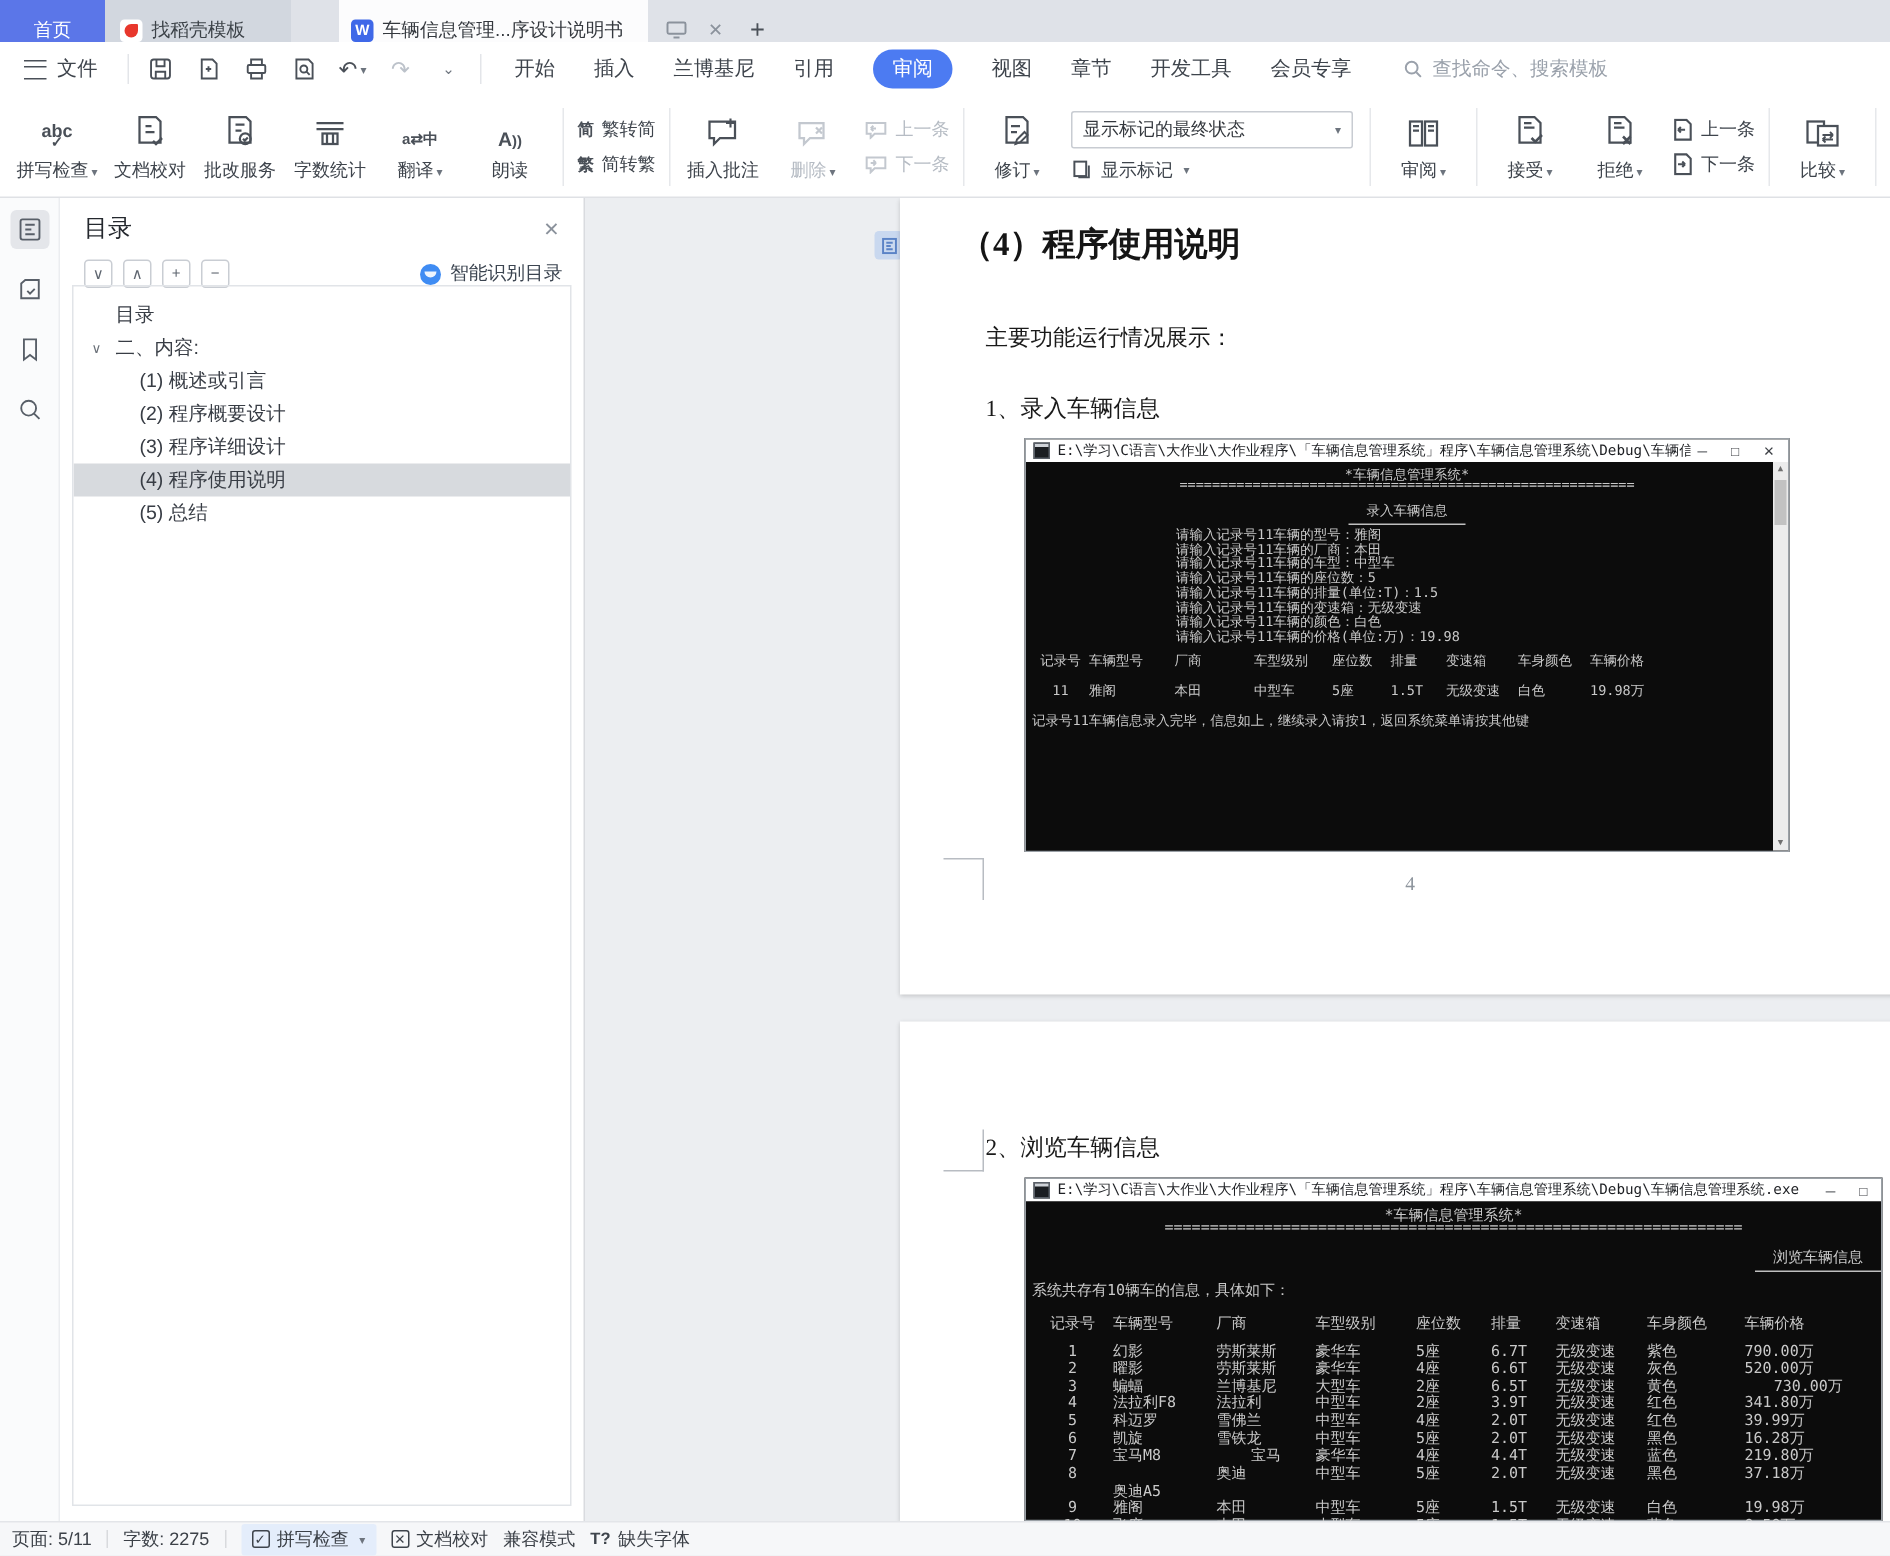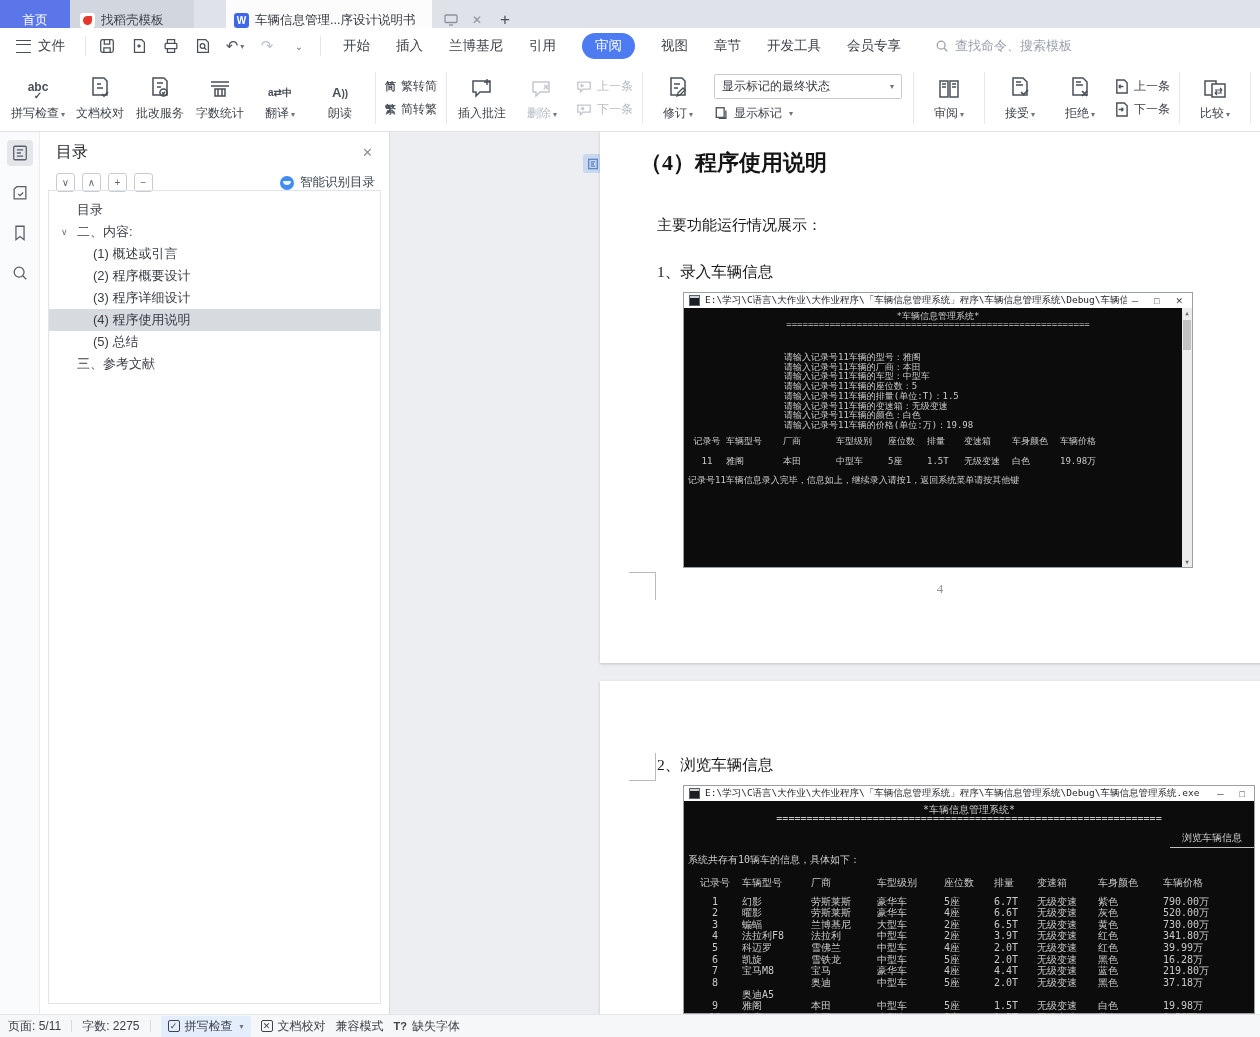--- a/index.html
+++ b/index.html
@@ -457,21 +457,20 @@
       </div>
       <div class="toc-box">
         <div class="toc-pad"></div>
         <div class="toc-row lvl1"><span>目录</span></div>
         <div class="toc-row lvl1"><span class="toc-chev">∨</span><span>二、内容:</span></div>
         <div class="toc-row lvl2"><span>(1) 概述或引言</span></div>
         <div class="toc-row lvl2"><span>(2) 程序概要设计</span></div>
         <div class="toc-row lvl2"><span>(3) 程序详细设计</span></div>
         <div class="toc-row lvl2 sel"><span>(4) 程序使用说明</span></div>
         <div class="toc-row lvl2"><span>(5) 总结</span></div>
-        <div class="toc-row lvl1"><span>三、参考文献</span></div>
       </div>
     </div>
 
     <div class="canvas">
       <div class="navfab">
         <span class="fab">
             <svg width="12" height="12" viewBox="0 0 14 14">
               <rect x="2" y="1.5" width="10" height="11"></rect>
               <path d="M4.5 4.5h5M4.5 7h3.5M4.5 9.5h5"></path>
             </svg>
@@ -490,20 +489,21 @@
             <span class="cpath">E:\学习\C语言\大作业\大作业程序\「车辆信息管理系统」程序\车辆信息管理系统\Debug\车辆信息管理系统.exe</span>
             <span class="cctl">
               <span>─</span>
               <span>□</span>
               <span>✕</span>
             </span>
           </div>
           <div class="cbody">
             <div class="cline center banner" style="top:2px;">*车辆信息管理系统*</div>
             <div class="cline center" style="top:11px;">========================================================</div>
+            <div class="csection" style="top:26px;"><span>录入车辆信息</span></div>
             <div class="cinputs">
                 <div>请输入记录号11车辆的型号：雅阁</div>
                 <div>请输入记录号11车辆的厂商：本田</div>
                 <div>请输入记录号11车辆的车型：中型车</div>
                 <div>请输入记录号11车辆的座位数：5</div>
                 <div>请输入记录号11车辆的排量(单位:T)：1.5</div>
                 <div>请输入记录号11车辆的变速箱：无级变速</div>
                 <div>请输入记录号11车辆的颜色：白色</div>
                 <div>请输入记录号11车辆的价格(单位:万)：19.98</div>
               </div>
@@ -598,21 +598,21 @@
                 </div>
                 <div class="con-row">
                   <span class="c0" style="width: 54px;">3</span>
                   <span style="width: 69px;">蝙蝠</span>
                   <span style="width: 66px;">兰博基尼</span>
                   <span style="width: 67px;">大型车</span>
                   <span style="width: 50px;">2座</span>
                   <span style="width: 43px;">6.5T</span>
                   <span style="width: 61px;">无级变速</span>
                   <span style="width: 65px;">黄色</span>
-                  <span style="width: 85px;">730.00万</span>
+                  <span style="width: 85px; text-align: center;">730.00万</span>
                 </div>
                 <div class="con-row">
                   <span class="c0" style="width: 54px;">4</span>
                   <span style="width: 69px;">法拉利F8</span>
                   <span style="width: 66px;">法拉利</span>
                   <span style="width: 67px;">中型车</span>
                   <span style="width: 50px;">2座</span>
                   <span style="width: 43px;">3.9T</span>
                   <span style="width: 61px;">无级变速</span>
                   <span style="width: 65px;">红色</span>
@@ -636,21 +636,21 @@
                   <span style="width: 67px;">中型车</span>
                   <span style="width: 50px;">5座</span>
                   <span style="width: 43px;">2.0T</span>
                   <span style="width: 61px;">无级变速</span>
                   <span style="width: 65px;">黑色</span>
                   <span style="width: 85px;">16.28万</span>
                 </div>
                 <div class="con-row">
                   <span class="c0" style="width: 54px;">7</span>
                   <span style="width: 69px;">宝马M8</span>
-                  <span style="width: 66px;">宝马</span>
+                  <span style="width: 66px; text-align: center;">宝马</span>
                   <span style="width: 67px;">豪华车</span>
                   <span style="width: 50px;">4座</span>
                   <span style="width: 43px;">4.4T</span>
                   <span style="width: 61px;">无级变速</span>
                   <span style="width: 65px;">蓝色</span>
                   <span style="width: 85px;">219.80万</span>
                 </div>
                 <div class="con-row">
                   <span class="c0" style="width: 54px;">8</span>
                   <span style="width: 69px; margin-top: 12px;">奥迪A5</span>

